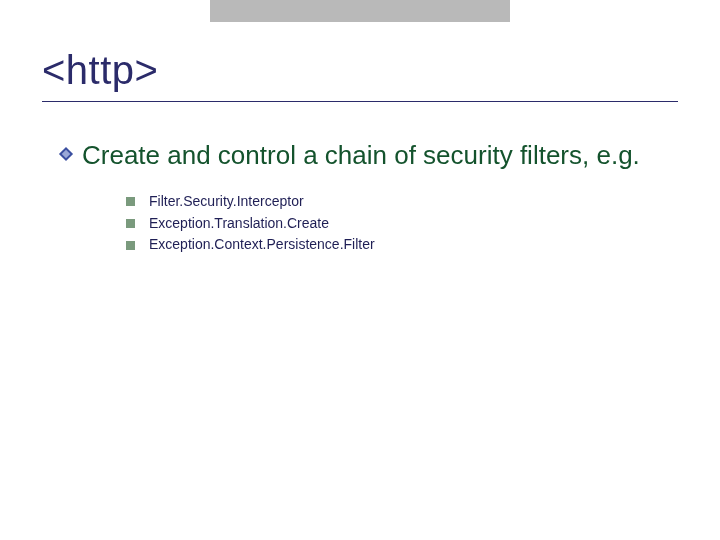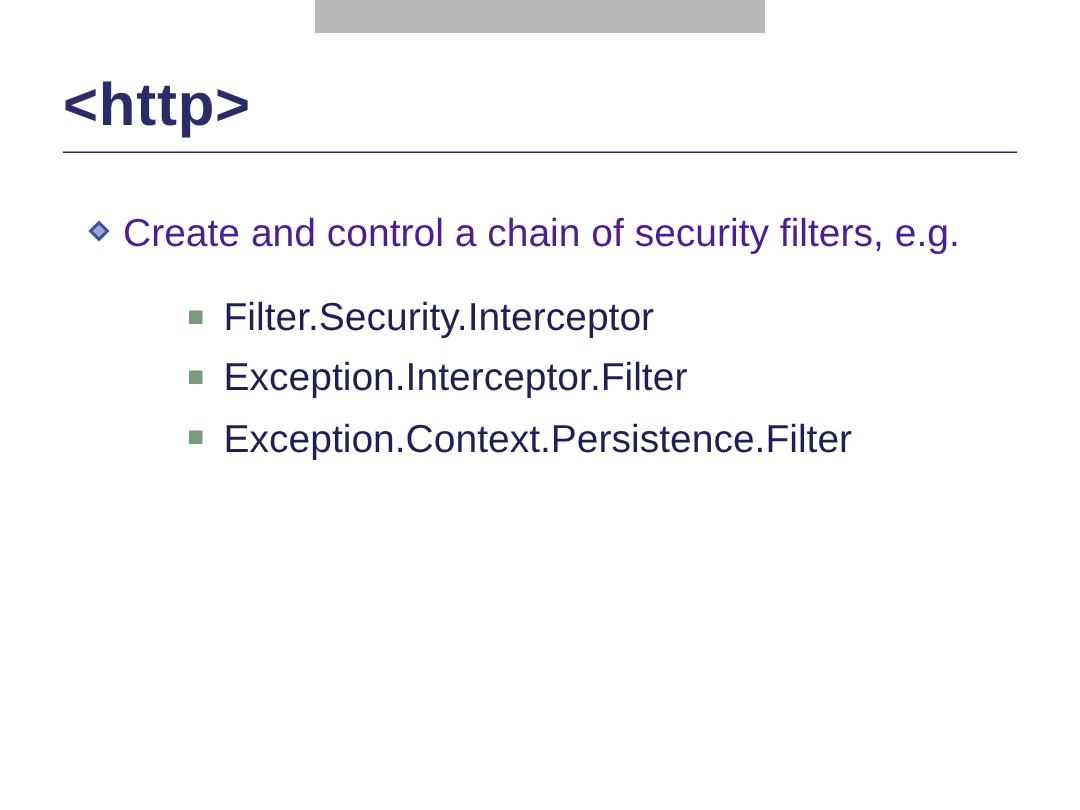--- a/index.html
+++ b/index.html
@@ -1,25 +1,25 @@
 <!DOCTYPE html>
 <html><head>
 <meta charset="utf-8">
 <style>
   html,body{margin:0;padding:0}
   body{width:720px;height:540px;background:#fff;font-family:Verdana,Geneva,sans-serif;color:#1a1a4a;position:relative;overflow:hidden}
   .topbar{position:absolute;top:0;left:210px;width:300px;height:22px;background:#b9b9b9}
   .slide{padding:48px 42px 0 42px}
-  .title{font-size:40px;letter-spacing:.5px;color:#2b2b6a;margin:0 0 8px 0;font-weight:700}
+  .title{font-size:40px;letter-spacing:.5px;color:#2b2b6a;margin:0 0 8px 0;font-weight:400}
   .rule{border:none;border-top:1px solid #2b2b6a;margin:0 0 36px 0}
   .lvl1{display:flex;align-items:flex-start;gap:8px;margin:0 0 18px 16px}
   .dia-icon{flex:0 0 auto;margin-top:8px}
-  .lvl1-text{font-size:26px;line-height:1.35;color:#4c1d95}
+  .lvl1-text{font-size:26px;line-height:1.35;color:#14532d}
   .sublist{margin:8px 0 0 84px;padding:0;list-style:none}
-  .sublist li{display:flex;align-items:center;gap:14px;font-size:26px;line-height:1.55;color:#1f1f55}
+  .sublist li{display:flex;align-items:center;gap:14px;font-size:14px;line-height:1.55;color:#1f1f55}
   .sq{width:9px;height:9px;background:#7a9a7d;flex:0 0 auto}
 </style>
 </head>
 <body>
 
 <div class="topbar"></div>
 
 <div class="slide">
 
   <h1 class="title">&lt;http&gt;</h1>
@@ -33,21 +33,21 @@
     <div class="lvl1-text">Create and control a chain of security filters, e.g.</div>
   </div>
 
   <ul class="sublist">
     <li>
       <span class="sq"></span>
       <span>Filter.Security.Interceptor</span>
     </li>
     <li>
       <span class="sq"></span>
-      <span>Exception.Interceptor.Filter</span>
+      <span>Exception.Translation.Create</span>
     </li>
     <li>
       <span class="sq"></span>
       <span>Exception.Context.Persistence.Filter</span>
     </li>
   </ul>
 
 </div>
 
 </body></html>

